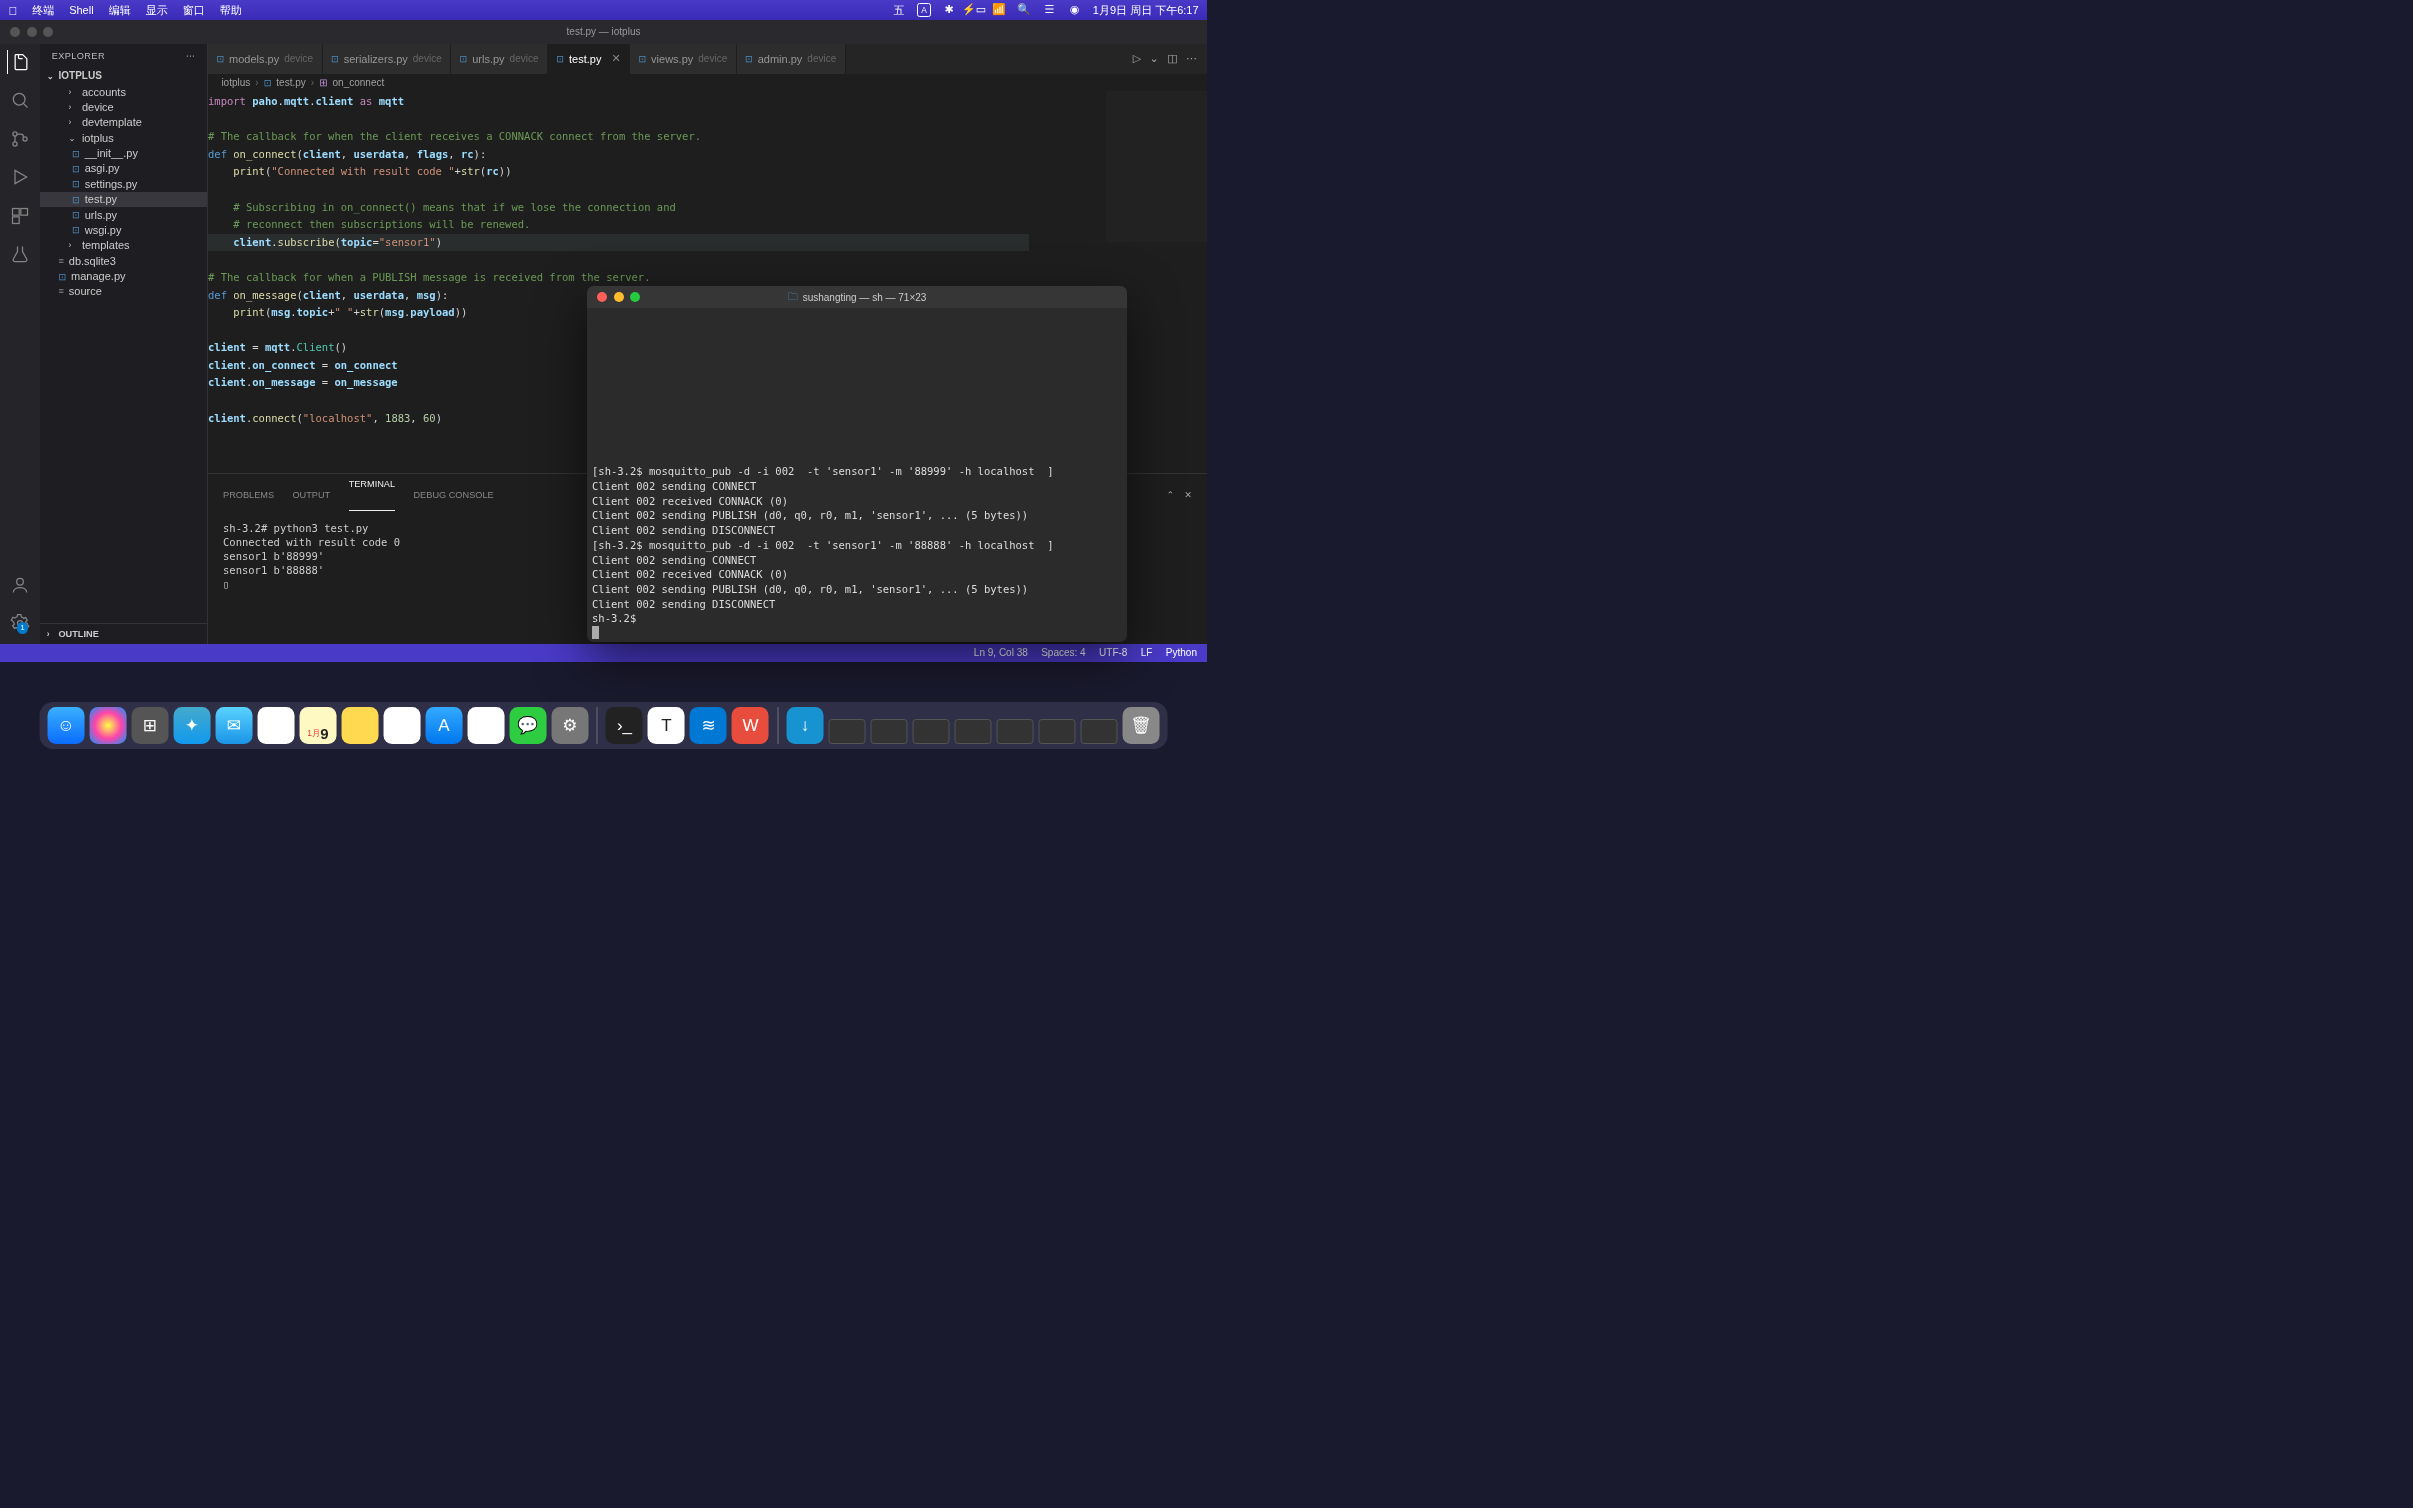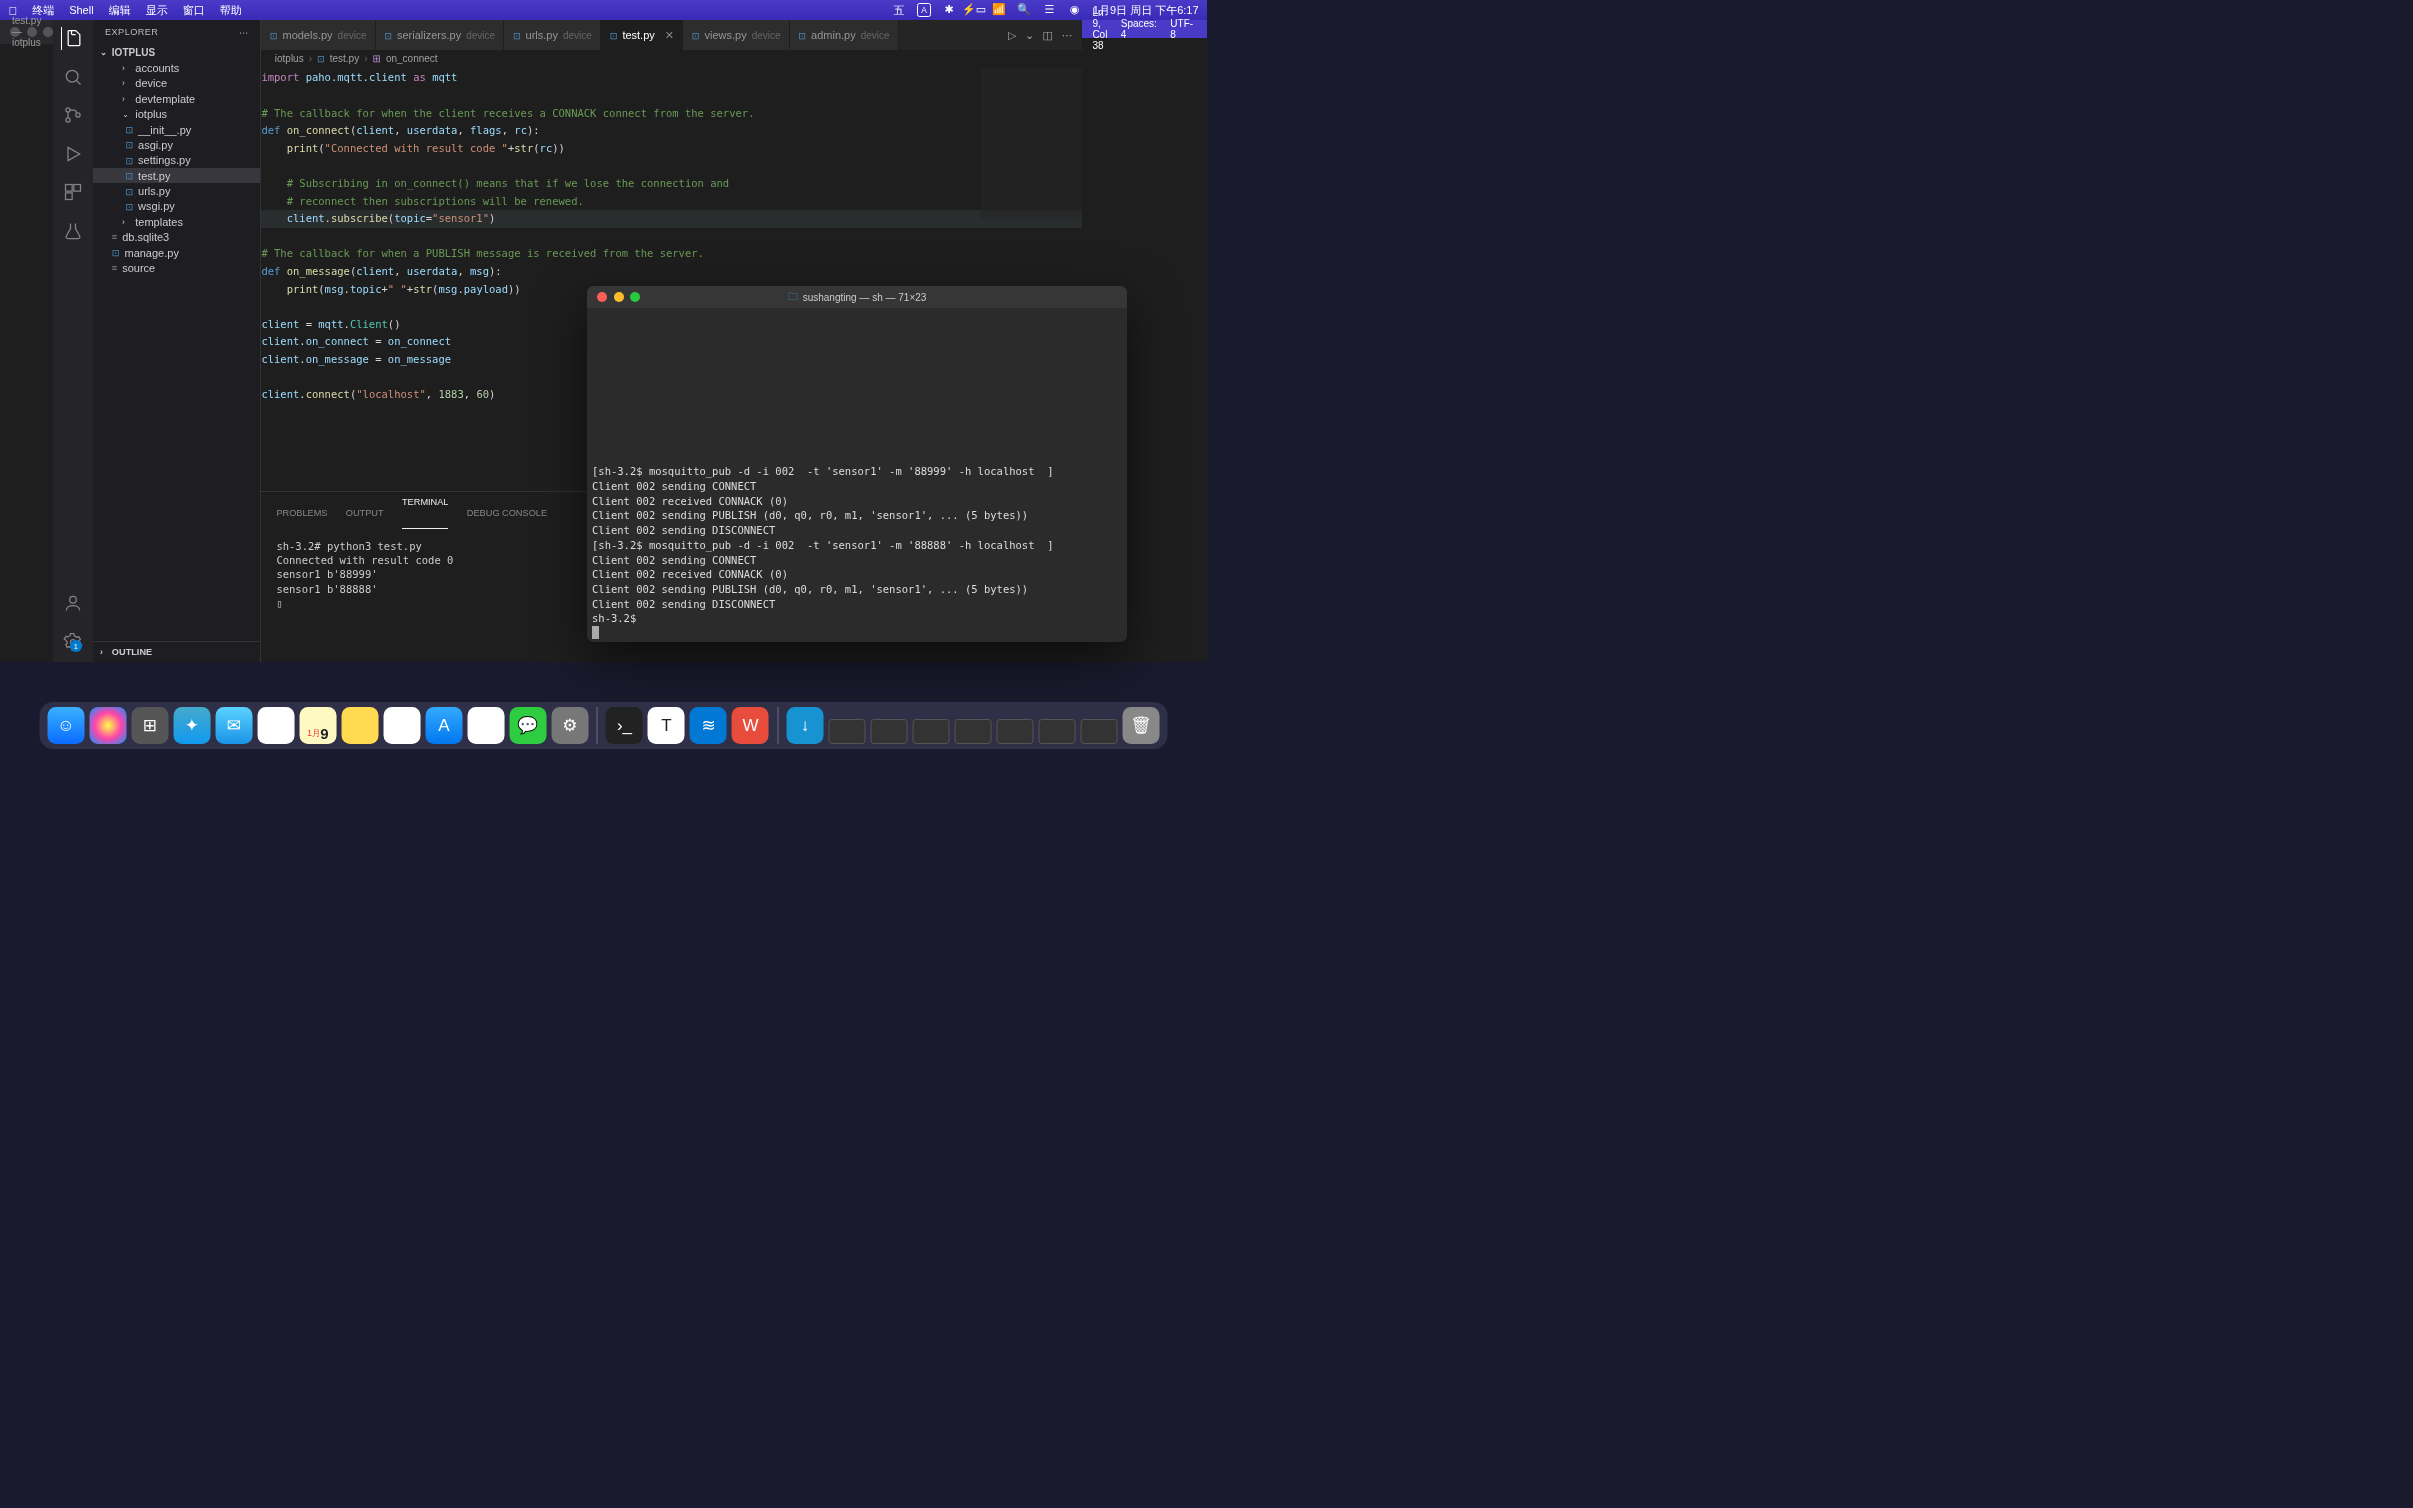--- a/index.html
+++ b/index.html
@@ -32,20 +32,21 @@
 
 
 .vscode {
   position: absolute;
   top: 20px;
   left: 0;
   right: 0;
   bottom: 92px;
   background: #1e1e1e;
   display: flex;
+  flex-direction: column;
 }
 .vscode-titlebar {
   height: 23.5px;
   background: #2a2a2e;
   display: flex;
   align-items: center;
   position: relative;
   color: #999;
   font-size: 10px;
 }
@@ -108,21 +109,21 @@
 .code-wrap { flex: 1; display: flex; overflow: hidden; position: relative; }
 .gutter { width: 42px; text-align: right; padding-right: 11.7px; color: #858585; font-family: "Menlo", monospace; font-size: 10.5px; line-height: 17.6px; padding-top: 1.7px; }
 .code { font-family: "Menlo", monospace; font-size: 10.5px; line-height: 17.6px; white-space: pre; color: #d4d4d4; padding-top: 1.7px; }
 .code .line.hl { background: #2a2d2e; display: inline-block; min-width: 821px; }
 .kw { color: #c586c0; }
 .def { color: #569cd6; }
 .fn { color: #dcdcaa; }
 .str { color: #ce9178; }
 .num { color: #b5cea8; }
 .cmt { color: #6a9955; }
-.param { color: #9cdcfe; }
+.param { color: #9cdcfe; font-weight: bold; }
 .cls { color: #4ec9b0; }
 .minimap { position: absolute; right: 0; top: 0; width: 101px; height: 151px; background: #252526; opacity: 0.6; }
 
 
 .panel { height: 171px; background: #1e1e1e; border-top: 0.8px solid #333; display: flex; flex-direction: column; }
 .panel-tabs { display: flex; gap: 18.4px; padding: 5px 15px; font-size: 9.2px; color: #888; align-items: center; }
 .panel-tabs .pt.active { color: #eee; border-bottom: 0.8px solid #eee; padding-bottom: 21px; }
 .panel-tabs .pt { cursor: pointer; }
 .panel-tabs .pt-right { margin-left: auto; display: flex; gap: 10px; color: #aaa; }
 .panel-content { flex: 1; padding: 5px 15px; font-family: "Menlo", monospace; font-size: 10.5px; color: #ccc; white-space: pre; line-height: 14.2px; }

